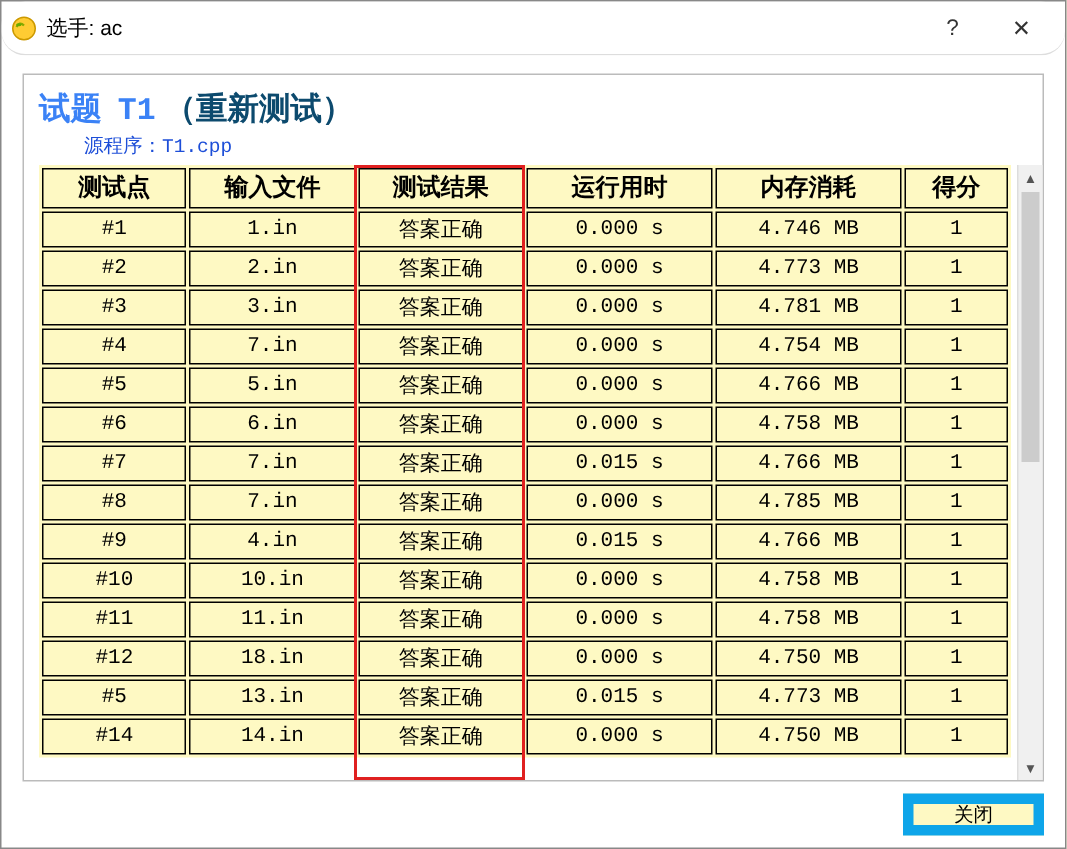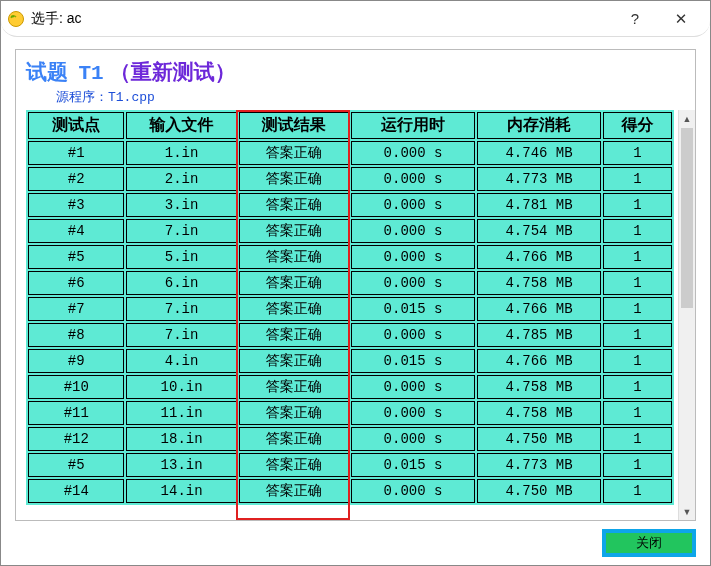--- a/index.html
+++ b/index.html
@@ -75,21 +75,21 @@
     .heading {
       font-size: 21px;
       font-weight: bold;
       color: #3b82f6;
     }
     .heading .prob-id {
       font-family: "Courier New", monospace;
       font-weight: bold;
     }
     .retest {
-      color: #6d28d9;
+      color: #0c4a6e;
       font-size: 21px;
       font-weight: bold;
       margin-left: 6px;
       font-family: "SimSun", serif;
     }
     .source-row {
       padding: 0 10px 4px 40px;
       font-size: 13px;
       font-family: "SimSun", serif;
       color: #1d4ed8;
@@ -135,21 +135,21 @@
       color: #555;
     }
     .scroll-arrow.up { top: 0; }
     .scroll-arrow.down { bottom: 0; }
     
     table.results {
       border-collapse: separate;
       border-spacing: 2px;
       width: 100%;
       table-layout: fixed;
-      background: #5eead4;
+      background: #fef9c3;
     }
     table.results th, table.results td {
       border: 1px solid #000;
       padding: 2px 4px;
       text-align: center;
       font-size: 14px;
       height: 22px;
       white-space: nowrap;
       overflow: hidden;
     }
@@ -172,22 +172,22 @@
     }
     
     .footer {
       padding: 8px 0 0 0;
       display: flex;
       justify-content: flex-end;
     }
     .btn {
       min-width: 94px;
       height: 28px;
-      background: #22c55e;
-      border: 4px solid #0ea5e9;
+      background: #fef9c3;
+      border: 7px solid #0ea5e9;
       font-size: 13px;
       font-family: "Microsoft YaHei", sans-serif;
       display: flex;
       align-items: center;
       justify-content: center;
     }
   </style>
 </head>
 <body>
 

